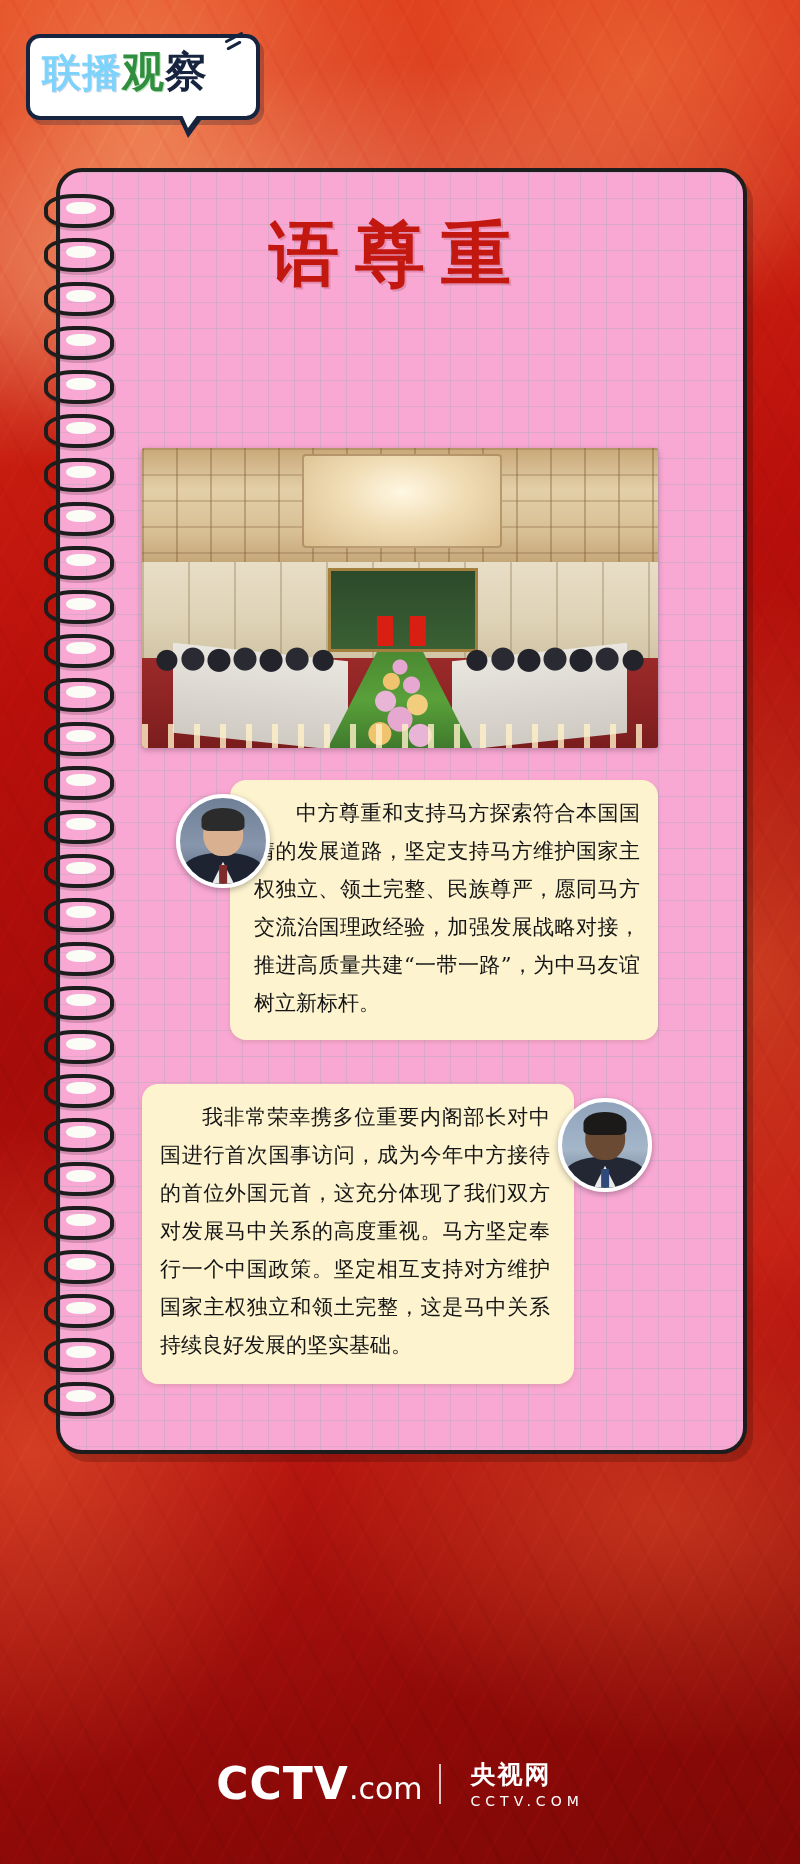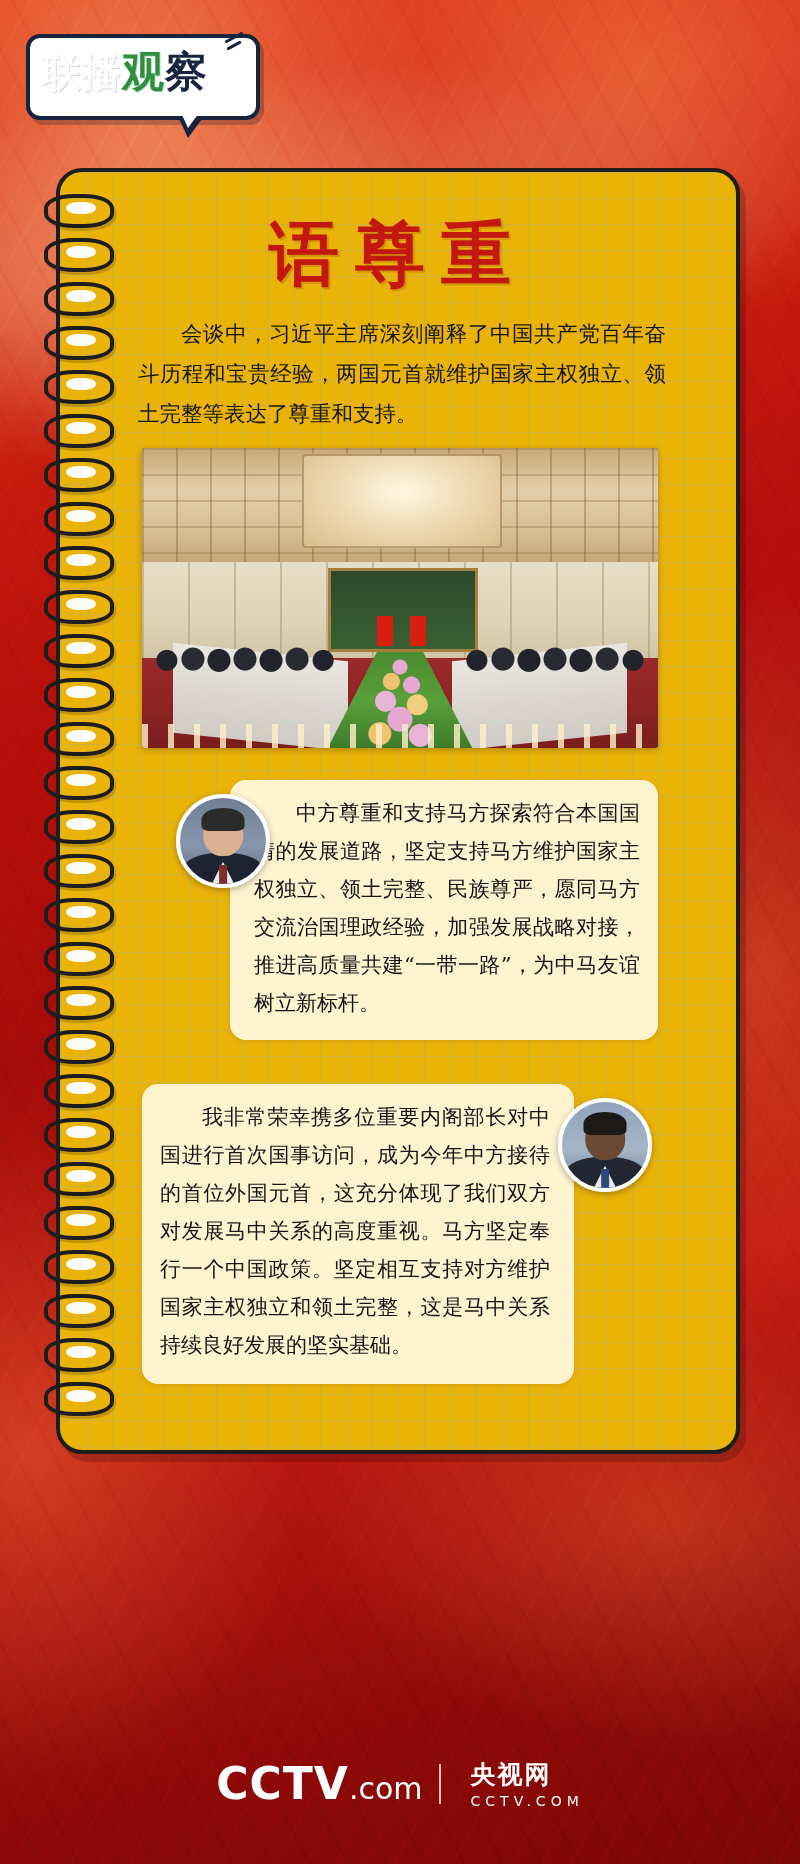--- a/index.html
+++ b/index.html
@@ -103,21 +103,21 @@
     width: 196px;
     height: 60px;
     font-family: "DejaVu Sans", sans-serif;
     font-weight: bold;
     font-size: 39px;
     letter-spacing: 1px;
     line-height: 60px;
     white-space: nowrap;
   }
   .logo-text .b {
-    color: #ffffff;
+    color: #7dd3fc;
     text-shadow: 1px 1px 0 #cfd6e2;
   }
   .logo-text .g {
     color: #2f8f3e;
     text-shadow: 1px 1px 0 #b9e3bd;
     font-size: 42px;
   }
   .logo-text .g2 {
     color: #16243f;
     font-size: 42px;
@@ -145,25 +145,26 @@
     width: 716px;
     height: 1280px;
     z-index: 4;
   }
   .page {
     position: absolute;
     left: 20px;
     top: 0;
     width: 676px;
     height: 1278px;
-    background: #eab308;
+    background: #f9a8d4;
     border: 4px solid #1d1d1d;
     border-radius: 26px;
     box-shadow: 6px 8px 0 rgba(30,10,10,0.22);
     overflow: hidden;
+    padding-left: 7px;
   }
   .page-grid {
     position: absolute;
     inset: 0;
     background-image:
       linear-gradient(to right, rgba(150,170,180,0.30) 1px, transparent 1px),
       linear-gradient(to bottom, rgba(150,170,180,0.30) 1px, transparent 1px);
     background-size: 26px 26px;
   }
   
@@ -480,21 +481,20 @@
 
 <div class="notebook">
 
   <div class="page">
     <div class="page-grid"></div>
 
     <div class="content">
 
       <div class="title">语尊重</div>
 
-      <div class="lede">会谈中，习近平主席深刻阐释了中国共产党百年奋斗历程和宝贵经验，两国元首就维护国家主权独立、领土完整等表达了尊重和支持。</div>
 
       <div class="photo">
         <div class="ph-ceiling"></div>
         <div class="ph-ceil-lines"></div>
         <div class="ph-ceil-center"></div>
         <div class="ph-wall"></div>
         <div class="ph-wall-panels"></div>
         <div class="ph-backwall"></div>
         <div class="ph-floor"></div>
         <div class="ph-flag1"></div>

